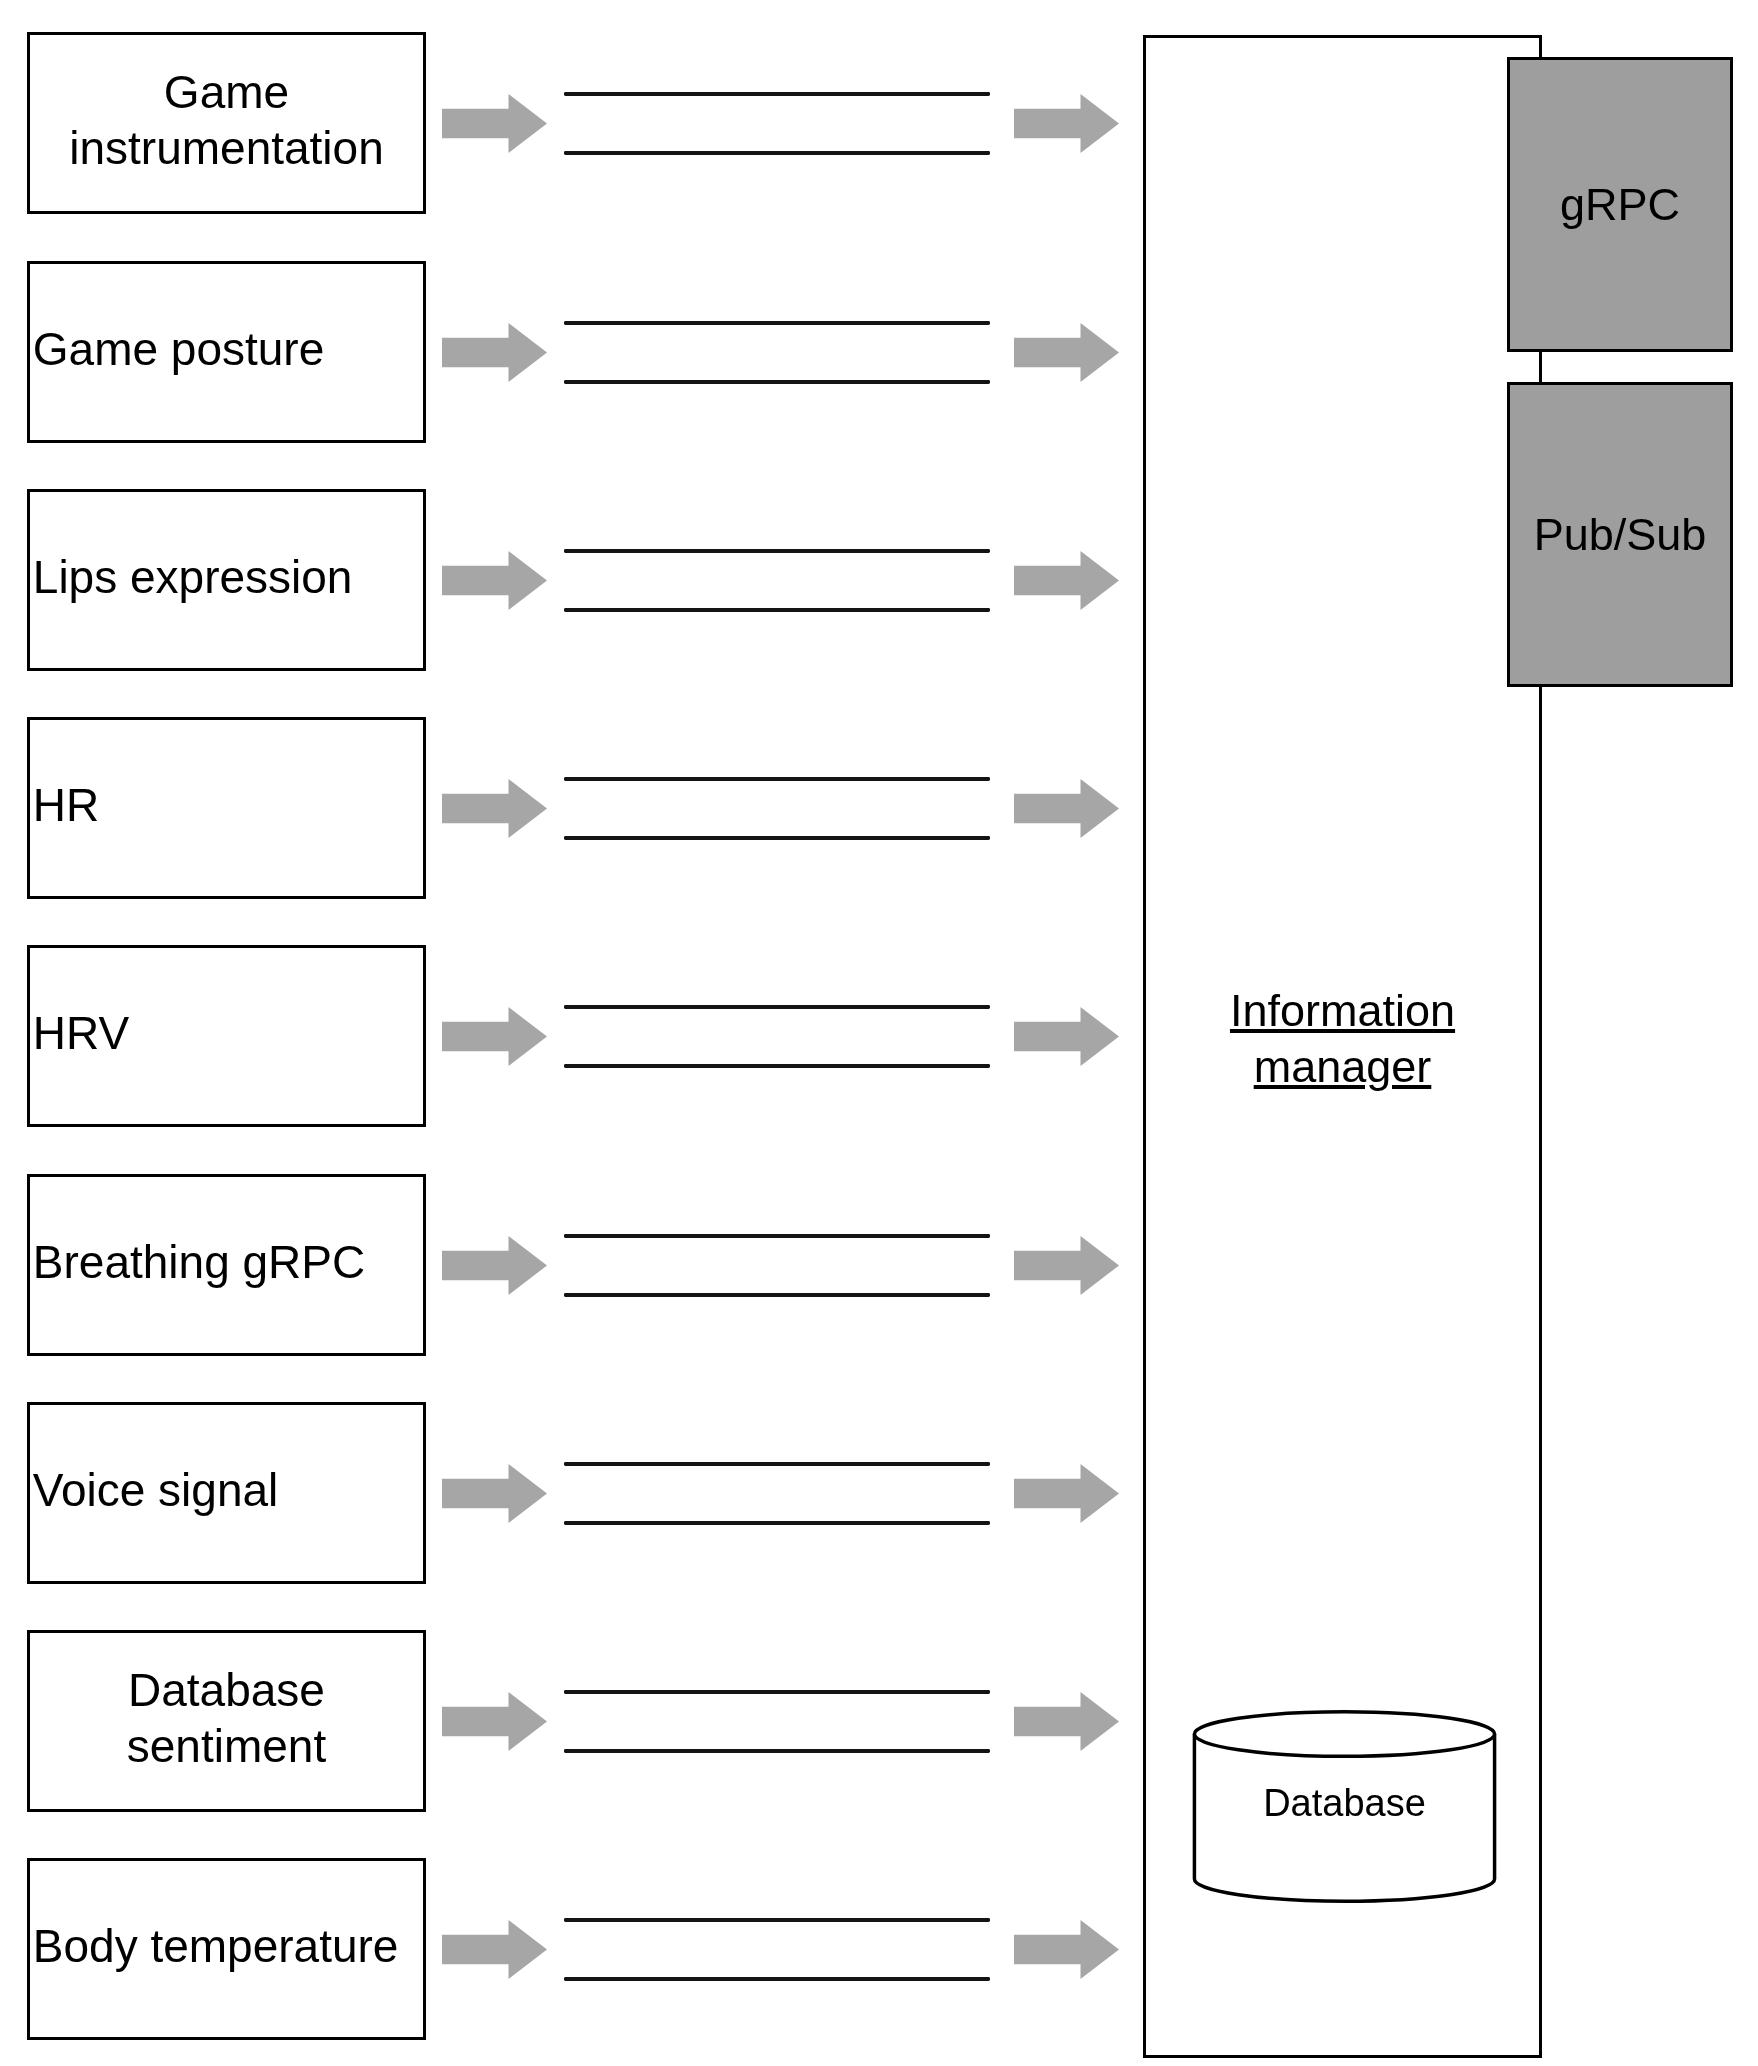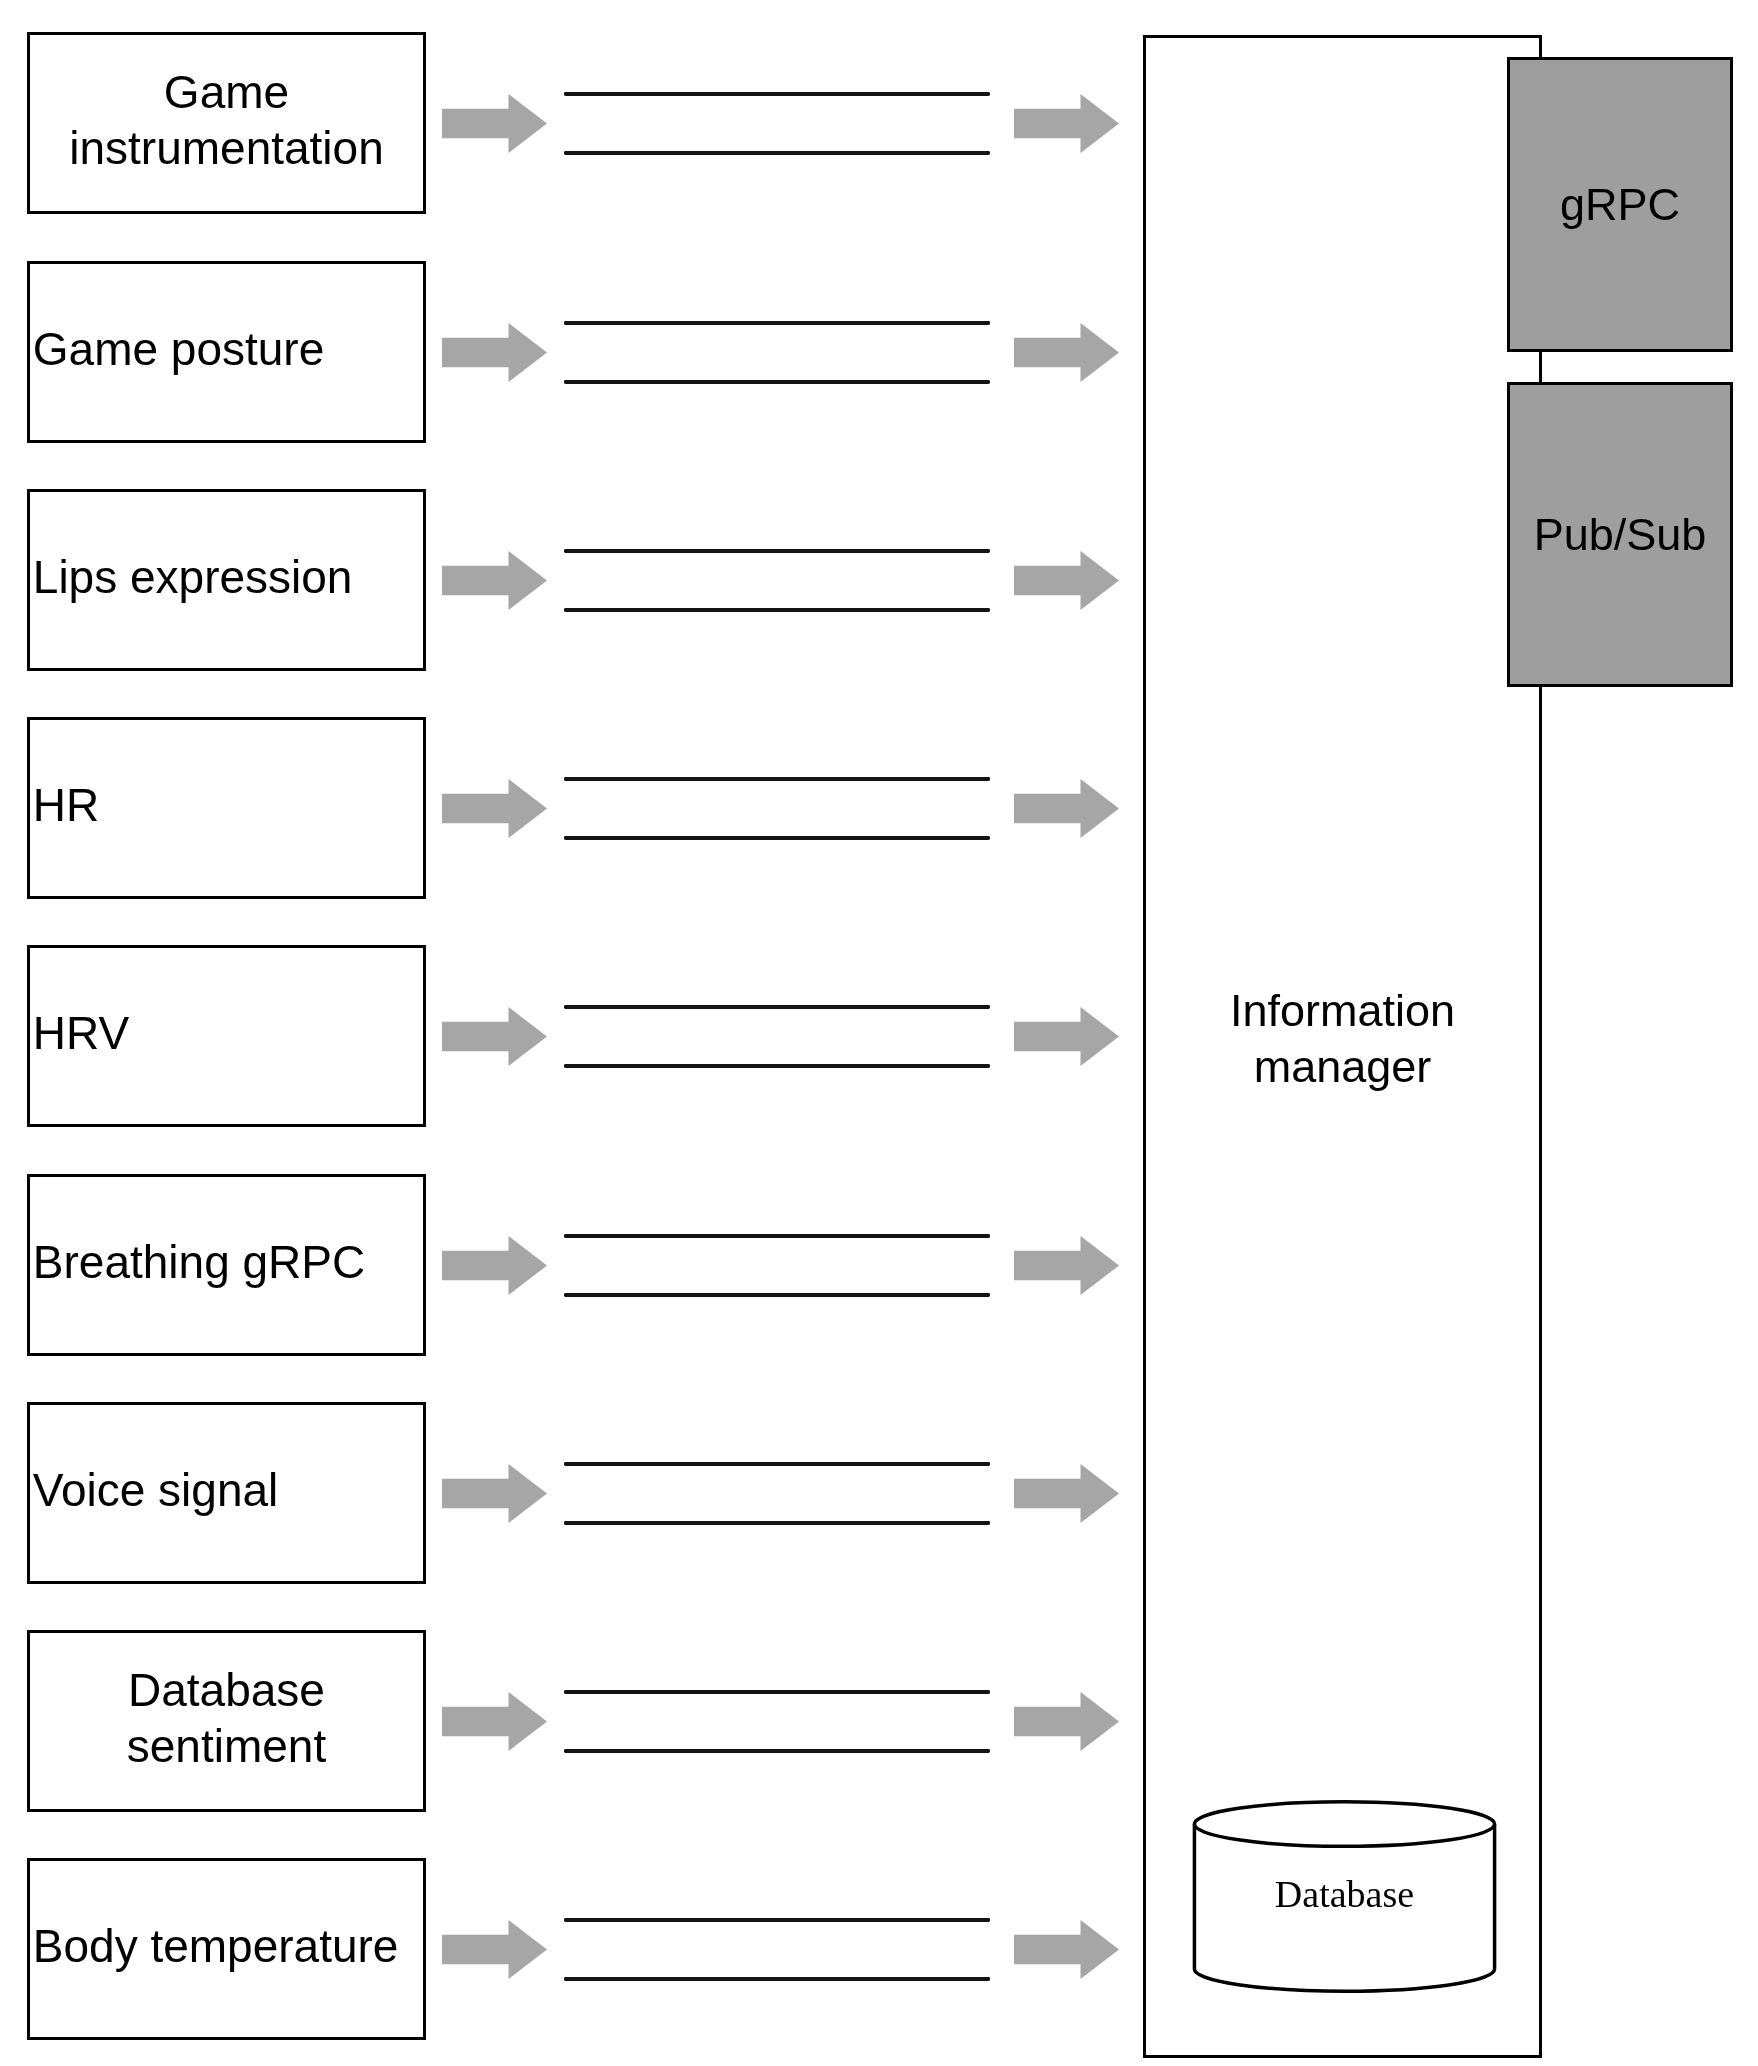--- a/index.html
+++ b/index.html
@@ -37,35 +37,35 @@
   
   .manager{
     position:absolute;left:1143px;top:35px;
     width:399px;height:2023px;
     box-sizing:border-box;
     border:3.5px solid #000;
     background:#fff;
   }
   .manager-label{
     position:absolute;left:1143px;top:983px;width:399px;
-    text-align:center;font-size:45px;line-height:56px;
+    text-align:center;font-size:45px;line-height:56px;text-decoration:underline;
   }
   
   .iface{
     position:absolute;left:1507px;width:226px;
     box-sizing:border-box;
     border:3.5px solid #000;
     background:#9e9e9e;
     display:flex;align-items:center;justify-content:center;
     font-size:45px;text-align:center;
   }
   .iface.grpc{top:57px;height:295px;}
   .iface.pubsub{top:382px;height:305px;}
   
-  .db{position:absolute;left:1192px;top:1799px;width:305px;height:195px;font-family:Liberation Serif, serif;}
+  .db{position:absolute;left:1192px;top:1709px;width:305px;height:195px;}
   .db svg{position:absolute;left:0;top:0;}
   .db-label{
     position:absolute;left:0;top:73px;width:305px;
     text-align:center;font-size:38px;
   }
 </style>
 </head>
 <body>
 
 <div id="canvas">

